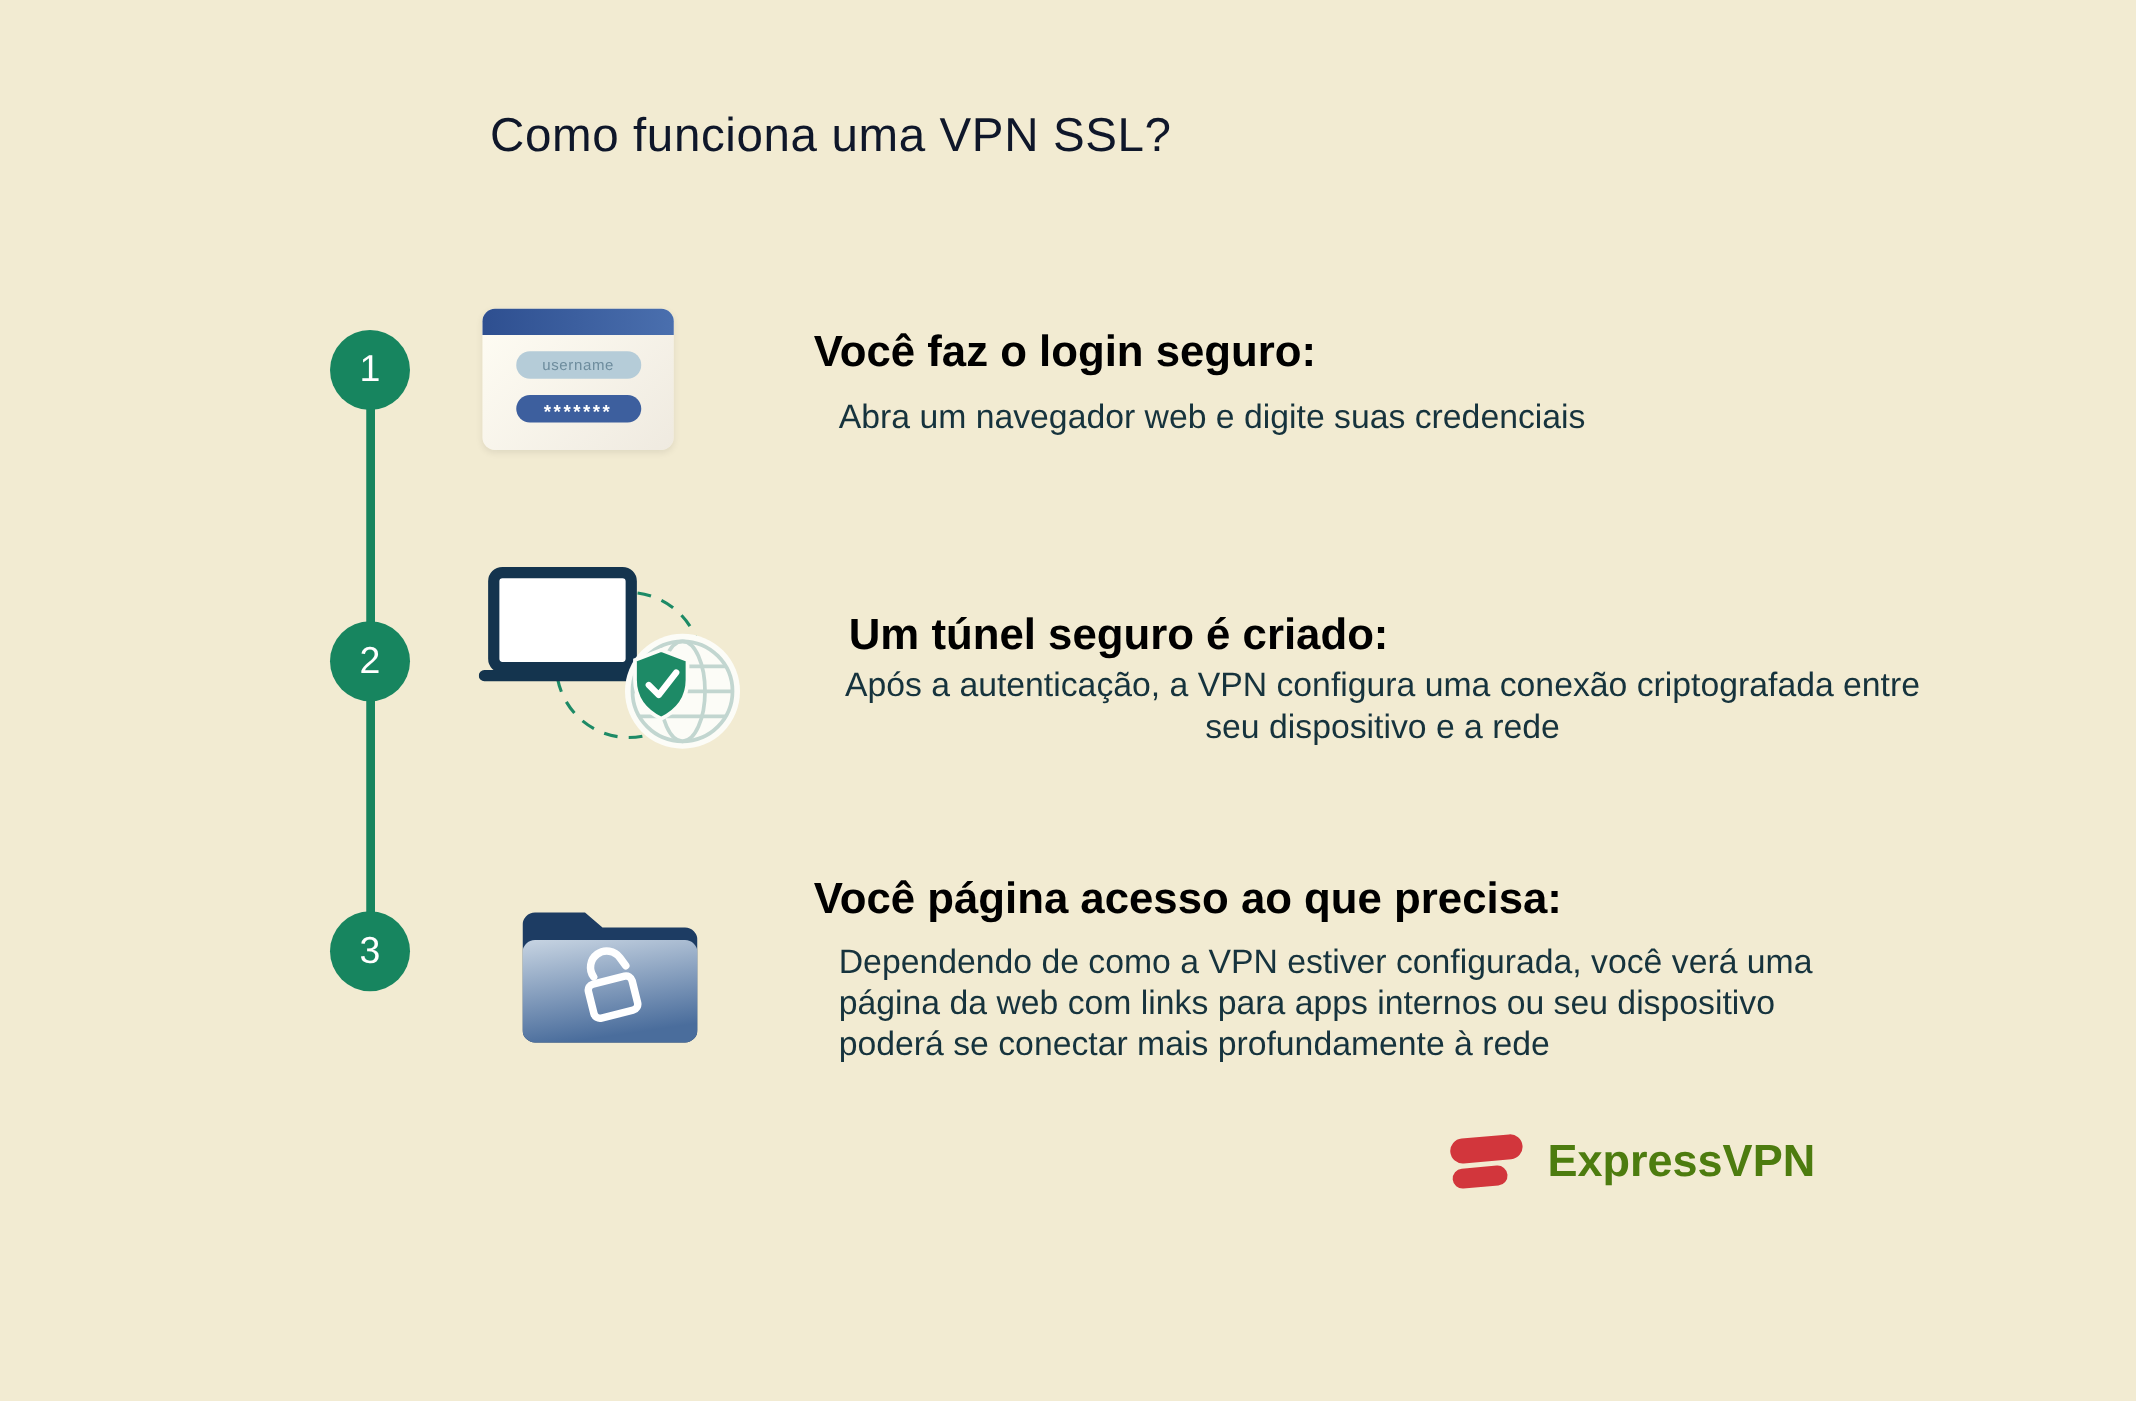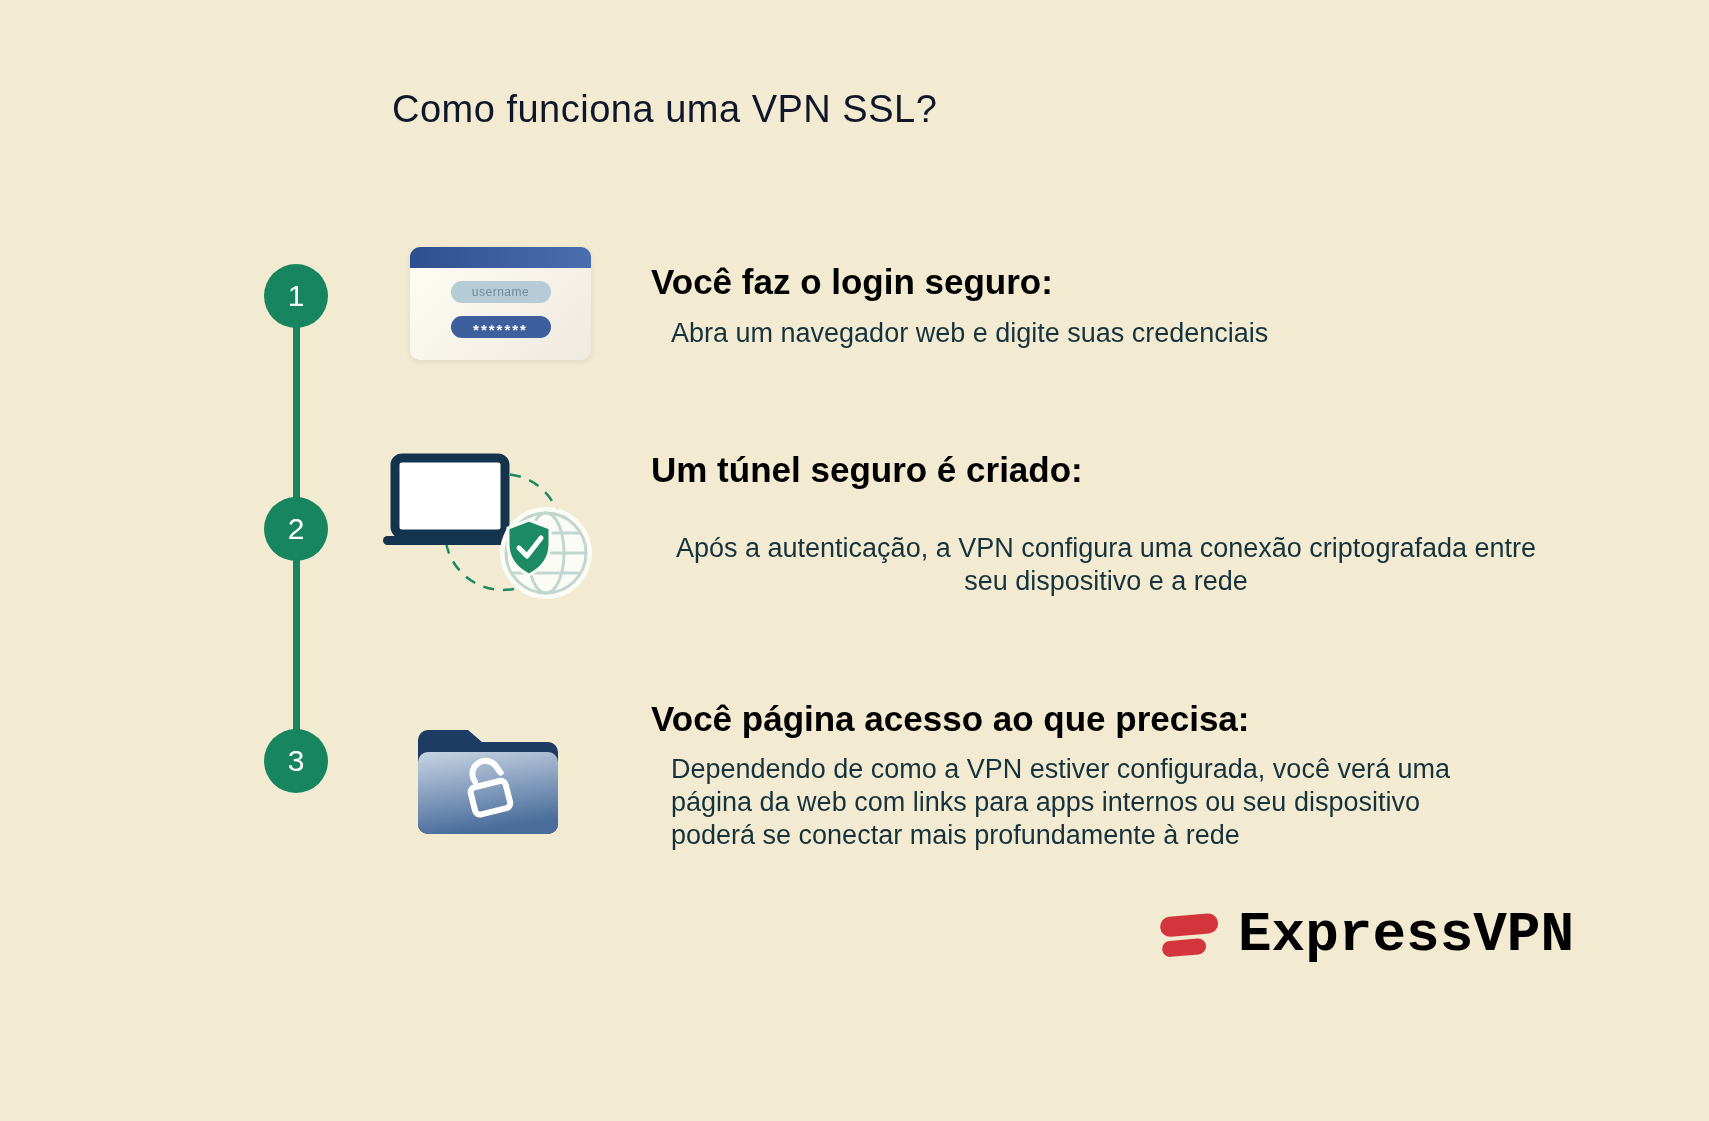--- a/index.html
+++ b/index.html
@@ -32,26 +32,26 @@
 
   .step-heading{
     position:absolute;left:651px;
     font-size:35px;font-weight:600;color:#000000;white-space:nowrap;
   }
   .step-body{
     position:absolute;left:651px;
     font-size:27px;font-weight:400;color:#16333d;line-height:33px;margin-left:20px;
   }
   .h-1{top:262px;} .b-1{top:317px;max-width:900px;}
-  .h-2{top:450px;} .b-2{top:532px;max-width:870px;text-align:center;}
+  .h-2{top:488px;margin-left:28px;} .b-2{top:532px;max-width:870px;text-align:center;}
   .h-3{top:699px;} .b-3{top:753px;max-width:800px;}
 
   
   .icon-login{
-    position:absolute;left:410px;top:247px;width:181px;height:113px;
+    position:absolute;left:386px;top:247px;width:153px;height:113px;
     background:linear-gradient(135deg,#fffdf4 0%,#efeae0 100%);
     border-radius:10px;
     box-shadow:0 2px 6px rgba(0,0,0,0.08);
   }
   .login-topbar{
     height:21px;border-radius:10px 10px 0 0;
     background:linear-gradient(90deg,#2e4f90,#4a6fae);
   }
   .login-field{
     width:100px;height:22px;border-radius:12px;margin:13px auto 0 auto;
@@ -68,22 +68,22 @@
   
   .icon-laptop{position:absolute;left:383px;top:450px;}
   .icon-folder{position:absolute;left:418px;top:722px;}
 
   
   .logo{
     position:absolute;left:1160px;top:903px;
     display:flex;align-items:center;gap:16px;
   }
   .logo-word{
-    font-family:Liberation Mono, monospace;
-    font-size:56px;font-weight:700;color:#000000;white-space:nowrap;
+    font-family:Liberation Sans, sans-serif;
+    font-size:36px;font-weight:700;color:#4d7c0f;white-space:nowrap;
   }
 </style>
 </head>
 <body>
 
 <div class="canvas">
 
   <div class="title">Como funciona uma VPN SSL?</div>
 
   <div class="timeline"></div>

